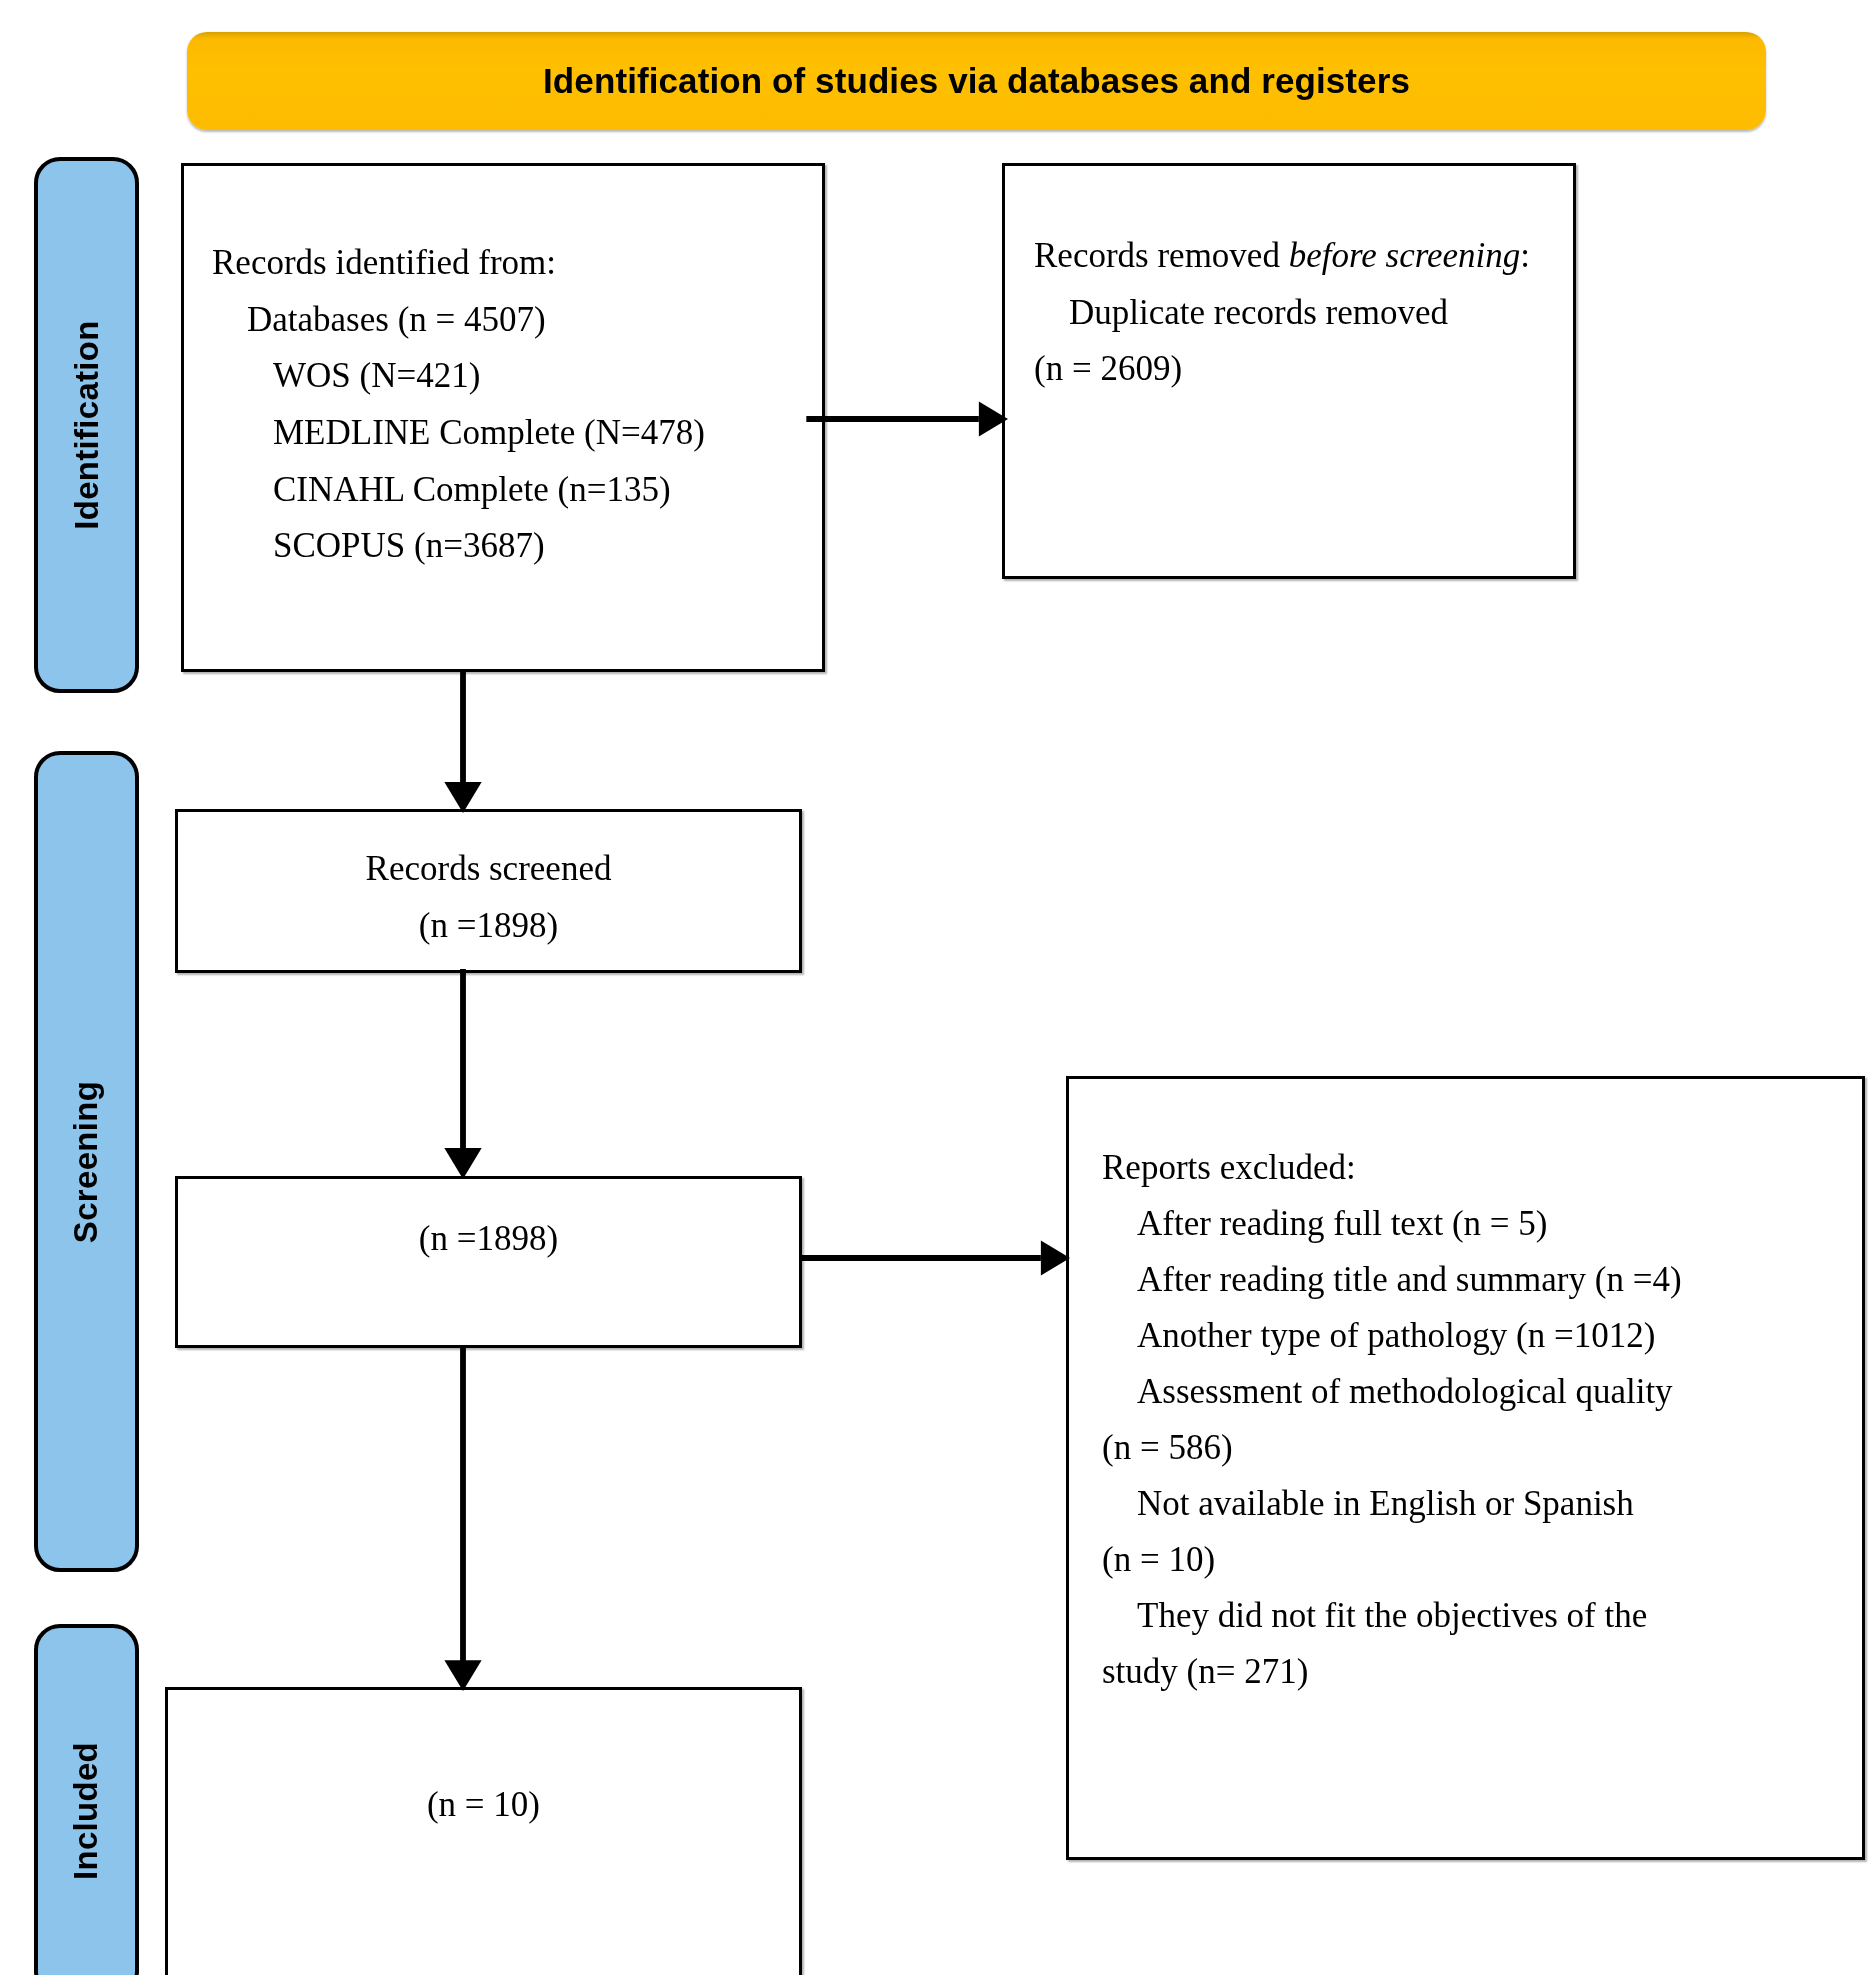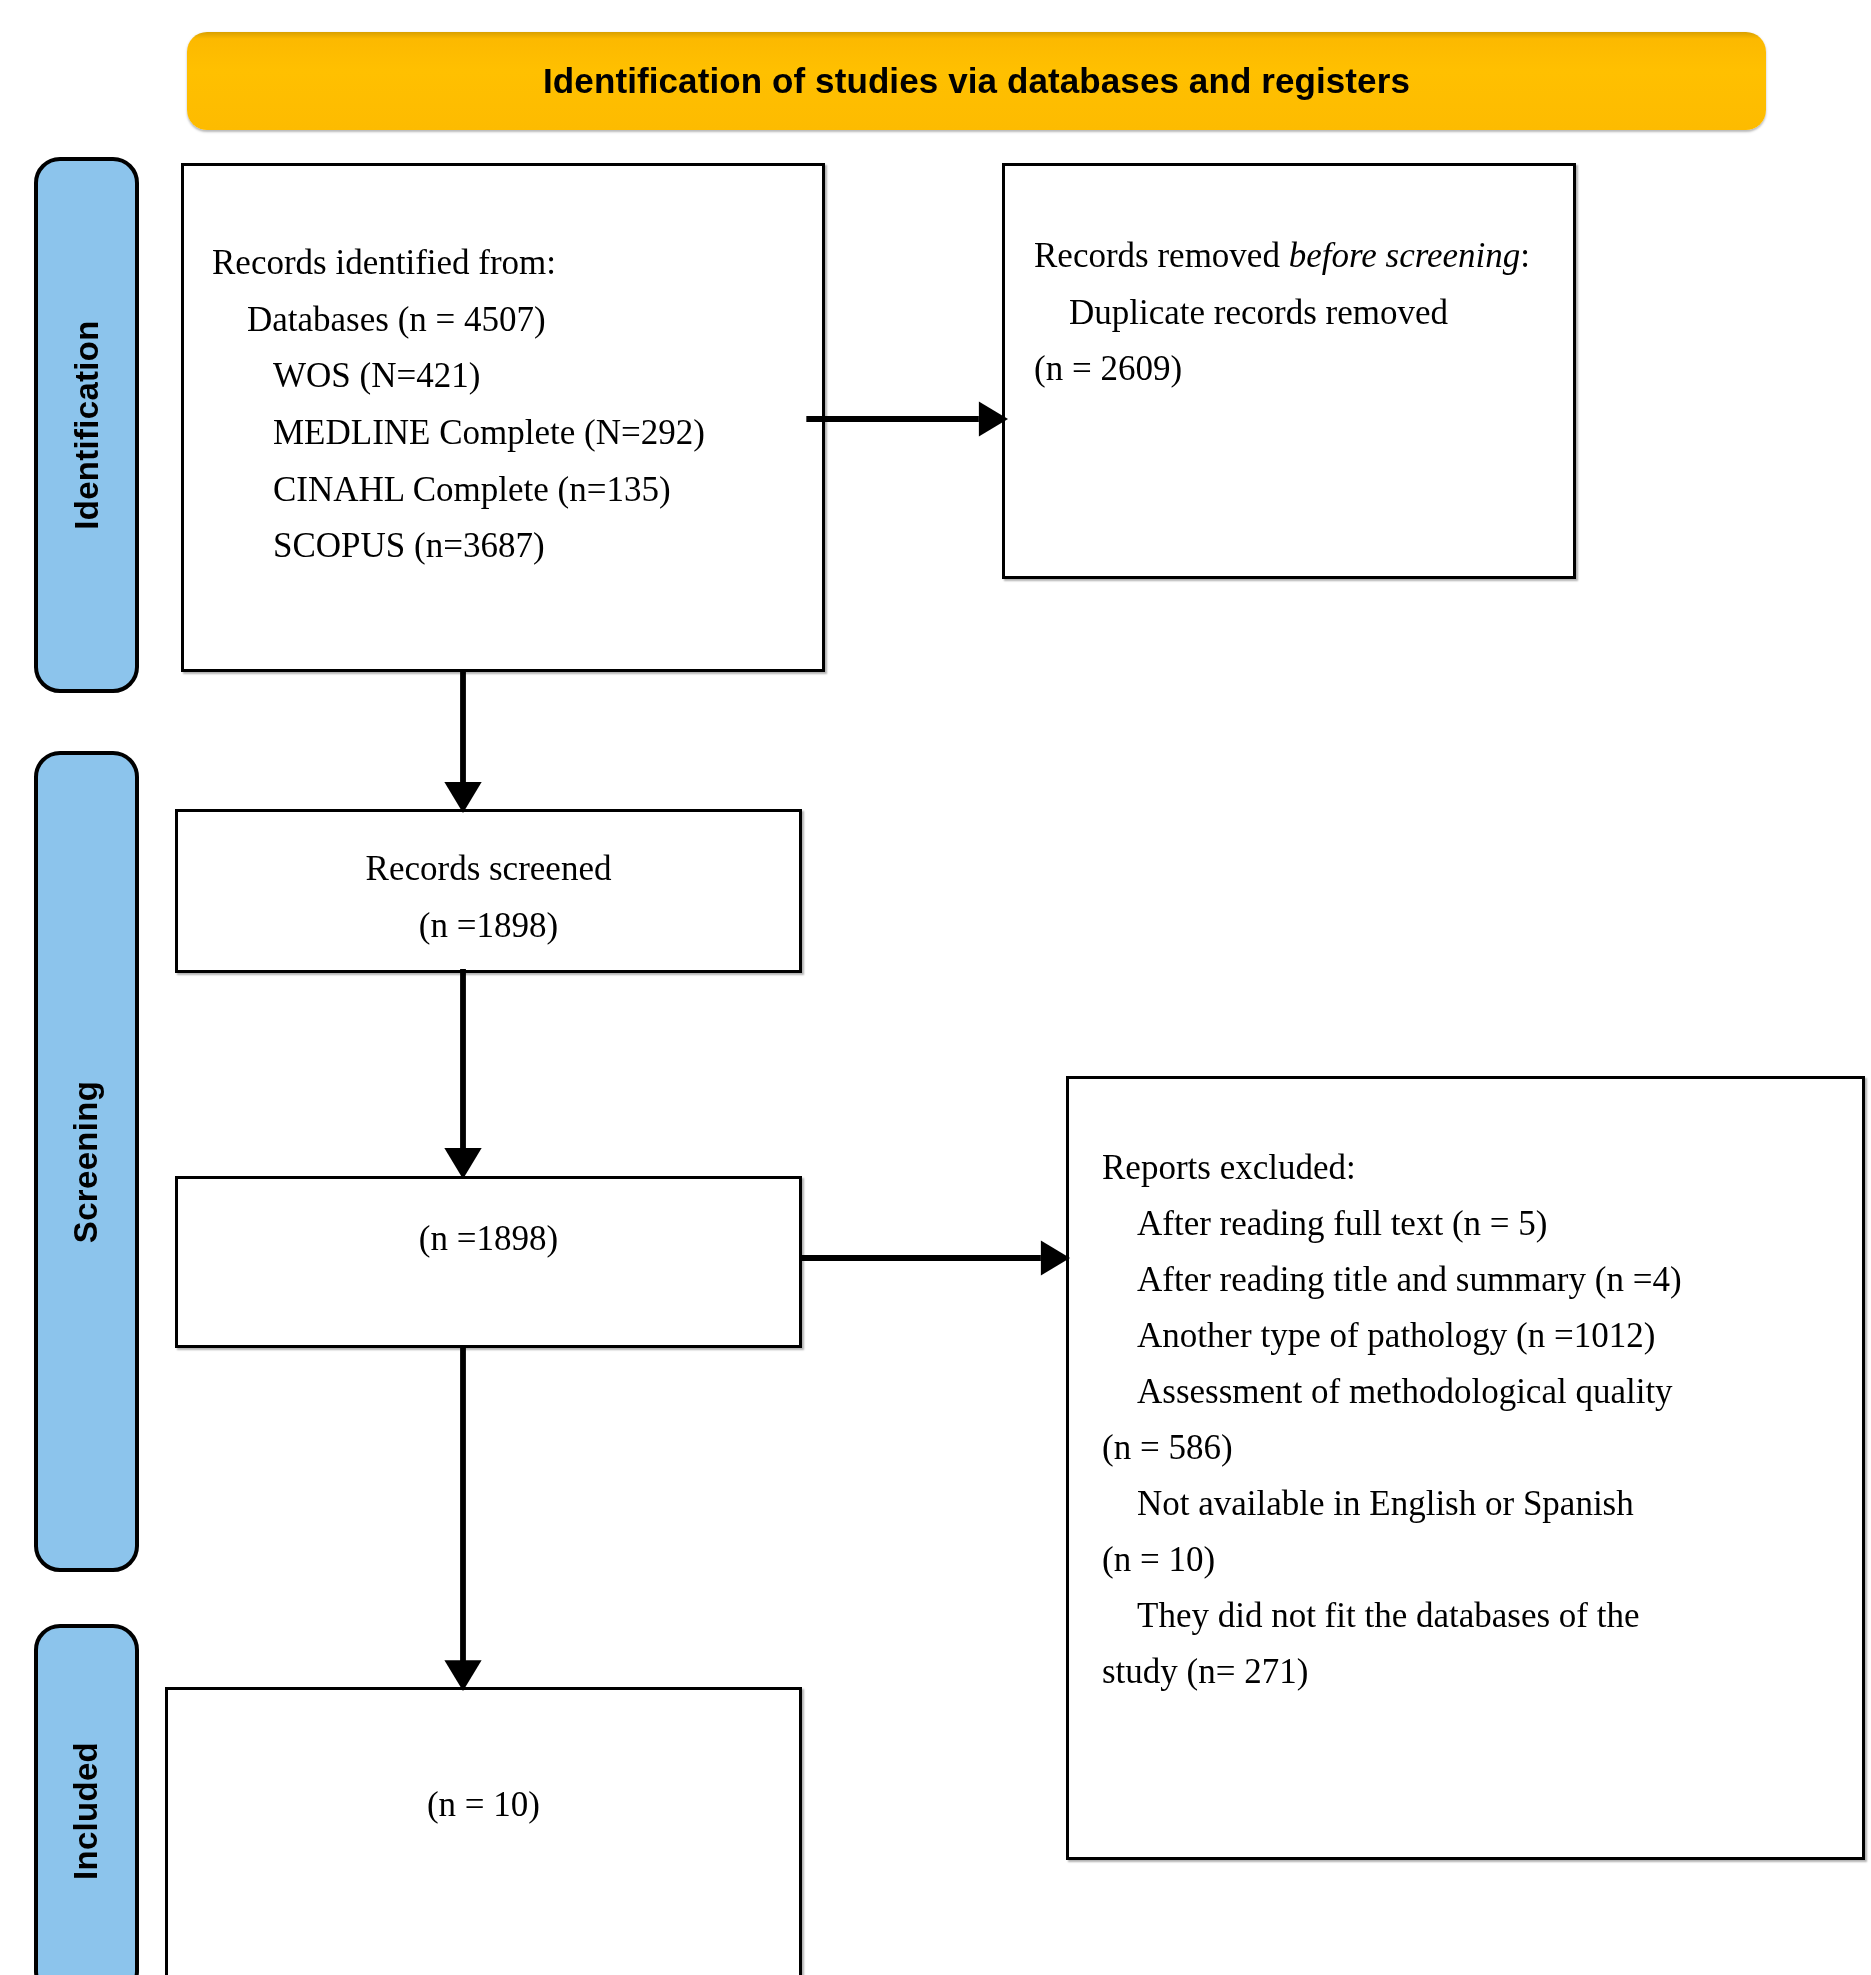--- a/index.html
+++ b/index.html
@@ -140,21 +140,21 @@
   </div>
   <div class="stage-bar" id="stage-included">
     <span class="stage-label">Included</span>
   </div>
 
   <div class="pbox" id="box-identified">
     <div class="lines">
       <div class="ln">Records identified from:</div>
       <div class="ln indent-1">Databases (n = 4507)</div>
       <div class="ln indent-2">WOS (N=421)</div>
-      <div class="ln indent-2">MEDLINE Complete (N=292)</div>
+      <div class="ln indent-2">MEDLINE Complete (N=478)</div>
       <div class="ln indent-2">CINAHL Complete (n=135)</div>
       <div class="ln indent-2">SCOPUS (n=3687)</div>
     </div>
   </div>
 
   <div class="pbox" id="box-removed">
     <div class="lines">
       <div class="ln"><span>Records removed </span><span class="ital">before screening</span><span>:</span></div>
       <div class="ln indent-1">Duplicate records removed</div>
       <div class="ln">(n = 2609)</div>
@@ -183,21 +183,21 @@
   <div class="pbox" id="box-excluded">
     <div class="lines">
       <div class="ln">Reports excluded:</div>
       <div class="ln indent-1">After reading full text (n = 5)</div>
       <div class="ln indent-1">After reading title and summary (n =4)</div>
       <div class="ln indent-1">Another type of pathology (n =1012)</div>
       <div class="ln indent-1">Assessment of methodological quality</div>
       <div class="ln">(n = 586)</div>
       <div class="ln indent-1">Not available in English or Spanish</div>
       <div class="ln">(n = 10)</div>
-      <div class="ln indent-1">They did not fit the databases of the</div>
+      <div class="ln indent-1">They did not fit the objectives of the</div>
       <div class="ln">study (n= 271)</div>
     </div>
   </div>
 
   <svg class="arrow-svg" id="arrow-identified-removed" viewBox="0 0 350 120">
     <line x1="4" y1="60" x2="300" y2="60" stroke="#000" stroke-width="10"></line>
     <polygon points="300,30 350,60 300,90" fill="#000"></polygon>
   </svg>
 
   <svg class="arrow-svg" id="arrow-identified-screened" viewBox="0 0 120 245">

